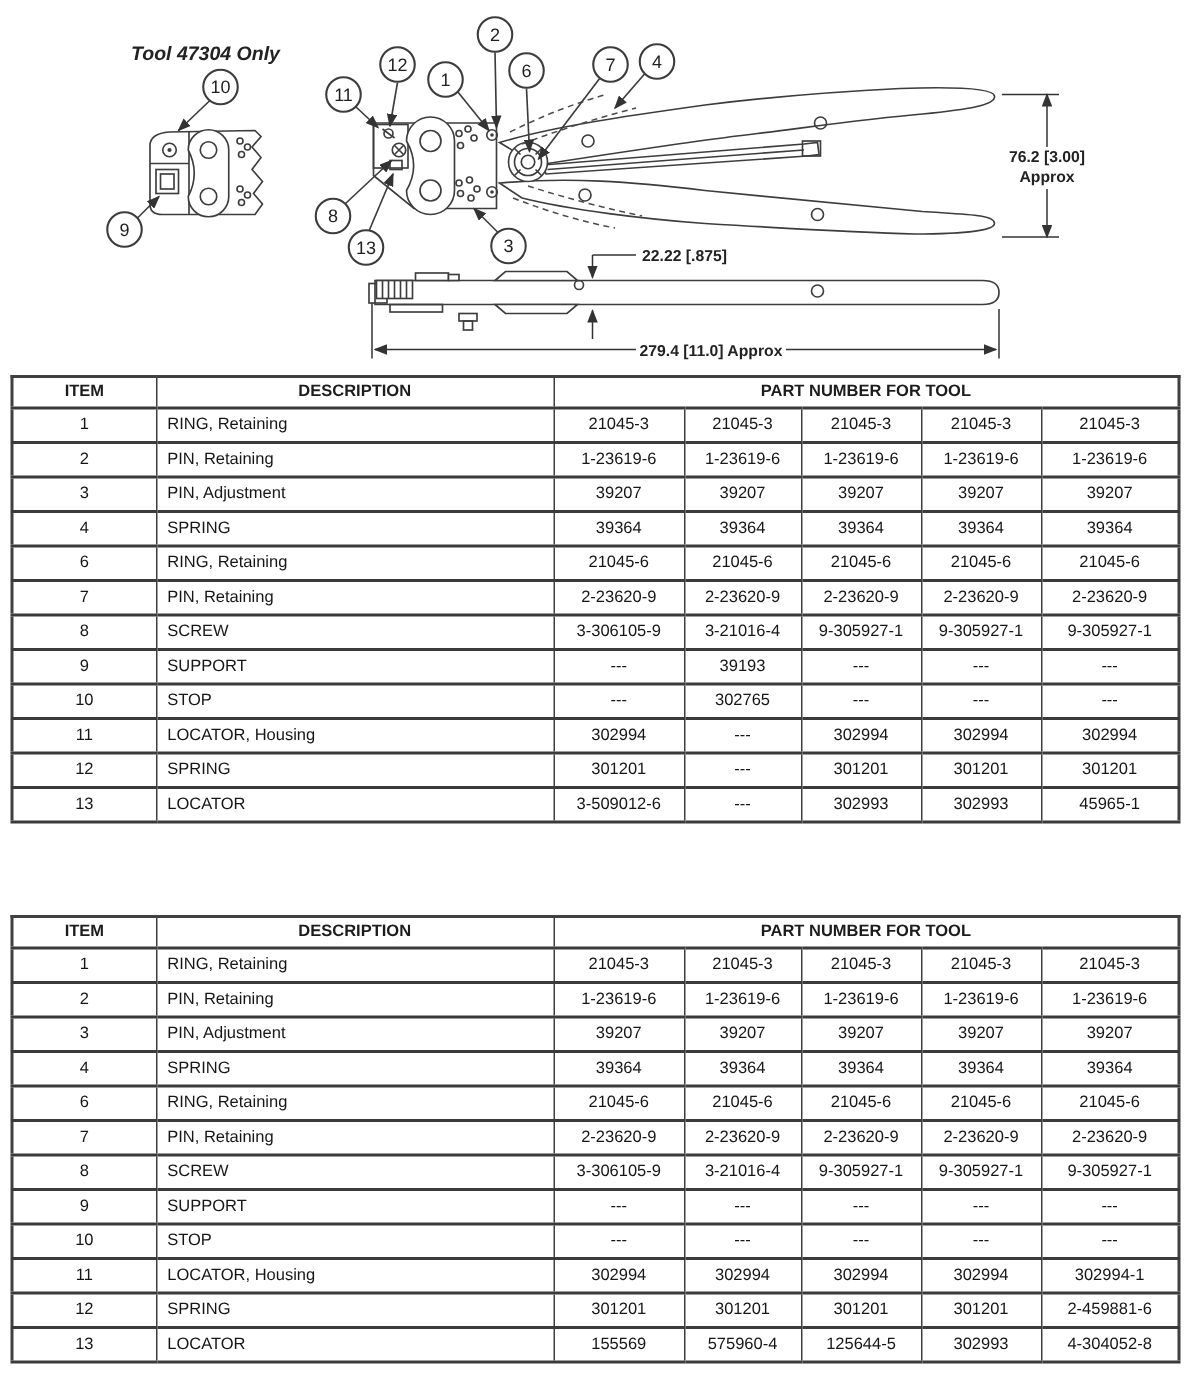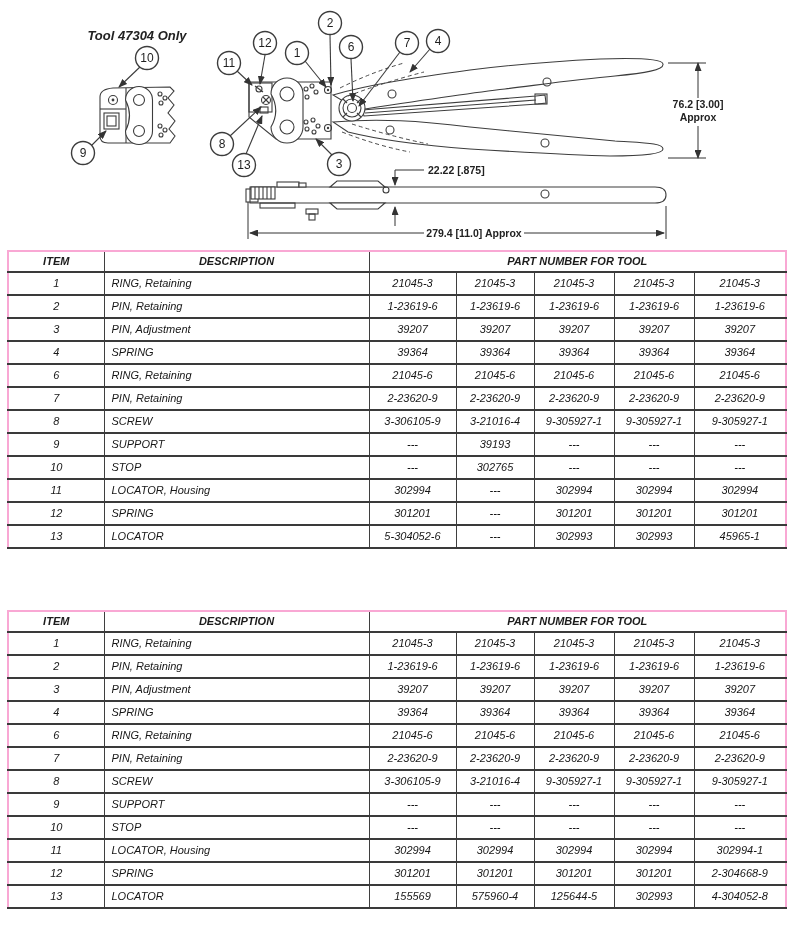--- a/index.html
+++ b/index.html
@@ -17,21 +17,21 @@
   svg .lbl{font:italic bold 13px "Liberation Sans",sans-serif;fill:#222;}
   table.parts{position:absolute;left:7px;border-collapse:collapse;table-layout:fixed;
               width:778px;background:#fff;}
   table.t1{top:250px;}
   table.t2{top:610px;}
   table.parts th, table.parts td{border:1px solid #3f3f3f;padding:0;
               font-size:11px;line-height:13px;text-align:center;vertical-align:middle;
               overflow:hidden;white-space:pre-line;}
   table.parts th{font-weight:bold;}
   table.parts td{font-weight:normal;color:#161616;}
-  table.parts{border:2px solid #f9a8d4;font-style:italic;}
+  table.parts{border:2px solid #404040;}
   table.parts tbody td{border-top:2px solid #3a3a3a;border-bottom:2px solid #3a3a3a;height:21px;}
   table.parts tr.ghead th{height:19px;}
   table.parts td.c-desc{text-align:left;padding-left:7px;}
 </style>
 </head>
 <body>
 
 <div class="page">
 
   <svg width="790" height="248" viewBox="0 0 790 248">
@@ -336,21 +336,21 @@
         <td class="c-desc">SPRING</td>
         <td>301201</td>
         <td>---</td>
         <td>301201</td>
         <td>301201</td>
         <td>301201</td>
       </tr>
         <tr>
         <td class="c-item">13</td>
         <td class="c-desc">LOCATOR</td>
-        <td>5-304052-6</td>
+        <td>3-509012-6</td>
         <td>---</td>
         <td>302993</td>
         <td>302993</td>
         <td>45965-1</td>
       </tr>
       </tbody>
   </table>
 
   <table class="parts t2">
     <colgroup>
@@ -462,21 +462,21 @@
         <td>302994</td>
         <td>302994-1</td>
       </tr>
         <tr>
         <td class="c-item">12</td>
         <td class="c-desc">SPRING</td>
         <td>301201</td>
         <td>301201</td>
         <td>301201</td>
         <td>301201</td>
-        <td>2-304668-9</td>
+        <td>2-459881-6</td>
       </tr>
         <tr>
         <td class="c-item">13</td>
         <td class="c-desc">LOCATOR</td>
         <td>155569</td>
         <td>575960-4</td>
         <td>125644-5</td>
         <td>302993</td>
         <td>4-304052-8</td>
       </tr>

